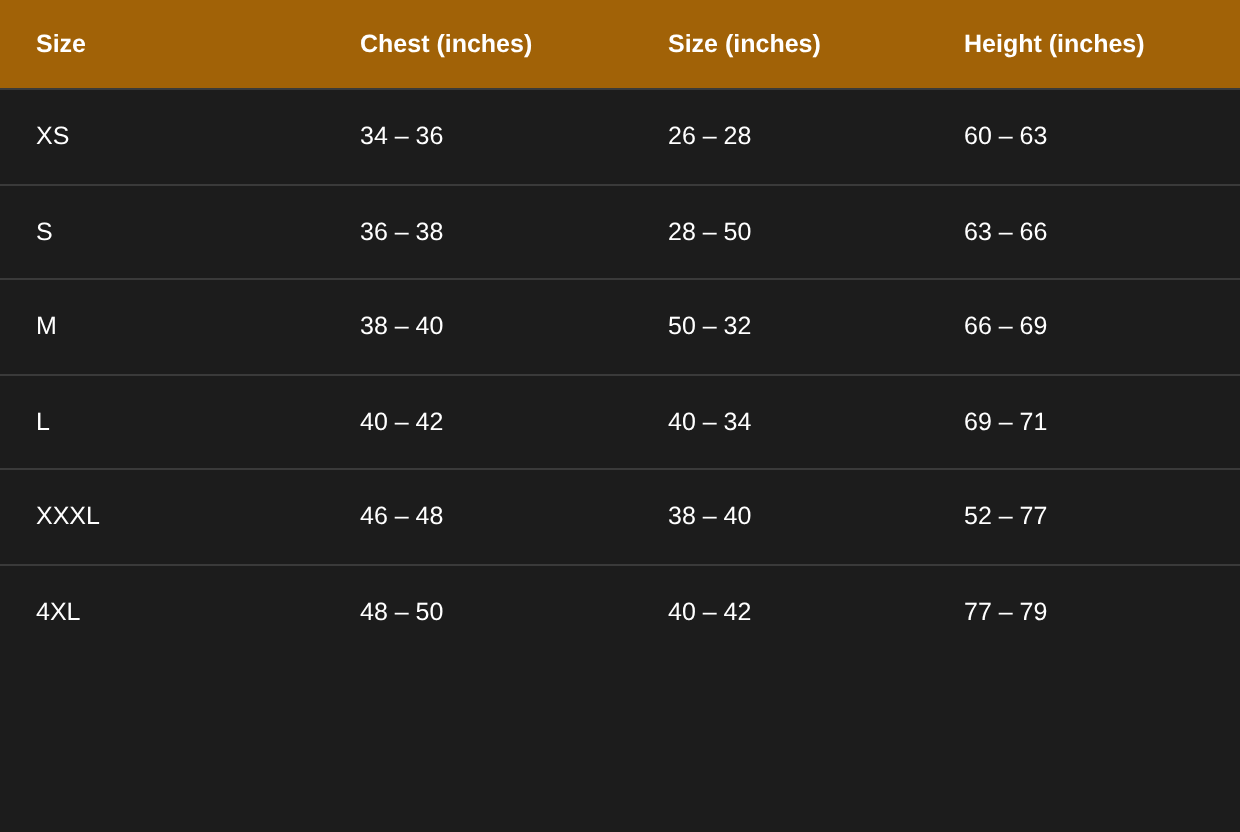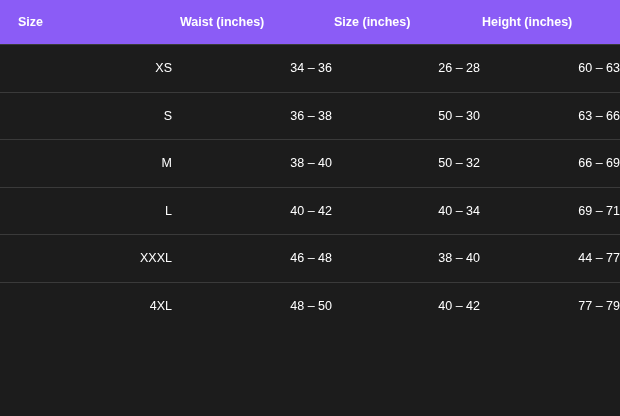--- a/index.html
+++ b/index.html
@@ -35,25 +35,25 @@
 
   .chart-table thead th {
     text-align: left;
     font-weight: bold;
     font-size: 12.5px;
     color: #ffffff;
     padding: 0 0 0 18px;
     height: 44px;
     vertical-align: middle;
     border-bottom: 1px solid #3a3a3a;
-    background: #8b5cf6;
+    background: #a16207;
     white-space: nowrap;
   }
   .chart-table tbody td {
-    text-align: right;
+    text-align: left;
     font-weight: normal;
     font-size: 12.5px;
     color: #ffffff;
     padding: 0 0 0 18px;
     height: 46.5px;
     vertical-align: middle;
     border-bottom: 1px solid #3a3a3a;
     white-space: nowrap;
   }
   .chart-table tbody tr:last-child td {
@@ -74,55 +74,55 @@
   <table class="chart-table">
     <colgroup>
       <col class="c0">
         <col class="c1">
         <col class="c2">
         <col class="c3">
     </colgroup>
     <thead>
       <tr>
         <th class="c0cell">Size</th>
-        <th class="c1cell">Waist (inches)</th>
+        <th class="c1cell">Chest (inches)</th>
         <th class="c2cell">Size (inches)</th>
         <th class="c3cell">Height (inches)</th>
       </tr>
     </thead>
     <tbody>
       <tr>
         <td class="c0cell">XS</td>
         <td class="c1cell">34 – 36</td>
         <td class="c2cell">26 – 28</td>
         <td class="c3cell">60 – 63</td>
       </tr>
       <tr>
         <td class="c0cell">S</td>
         <td class="c1cell">36 – 38</td>
-        <td class="c2cell">50 – 30</td>
+        <td class="c2cell">28 – 50</td>
         <td class="c3cell">63 – 66</td>
       </tr>
       <tr>
         <td class="c0cell">M</td>
         <td class="c1cell">38 – 40</td>
         <td class="c2cell">50 – 32</td>
         <td class="c3cell">66 – 69</td>
       </tr>
       <tr>
         <td class="c0cell">L</td>
         <td class="c1cell">40 – 42</td>
         <td class="c2cell">40 – 34</td>
         <td class="c3cell">69 – 71</td>
       </tr>
       <tr>
         <td class="c0cell">XXXL</td>
         <td class="c1cell">46 – 48</td>
         <td class="c2cell">38 – 40</td>
-        <td class="c3cell">44 – 77</td>
+        <td class="c3cell">52 – 77</td>
       </tr>
       <tr>
         <td class="c0cell">4XL</td>
         <td class="c1cell">48 – 50</td>
         <td class="c2cell">40 – 42</td>
         <td class="c3cell">77 – 79</td>
       </tr>
     </tbody>
   </table>
 </div>

